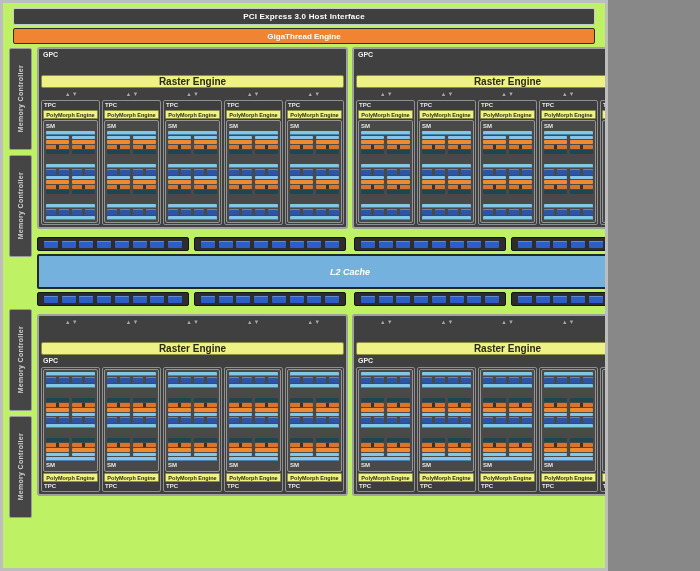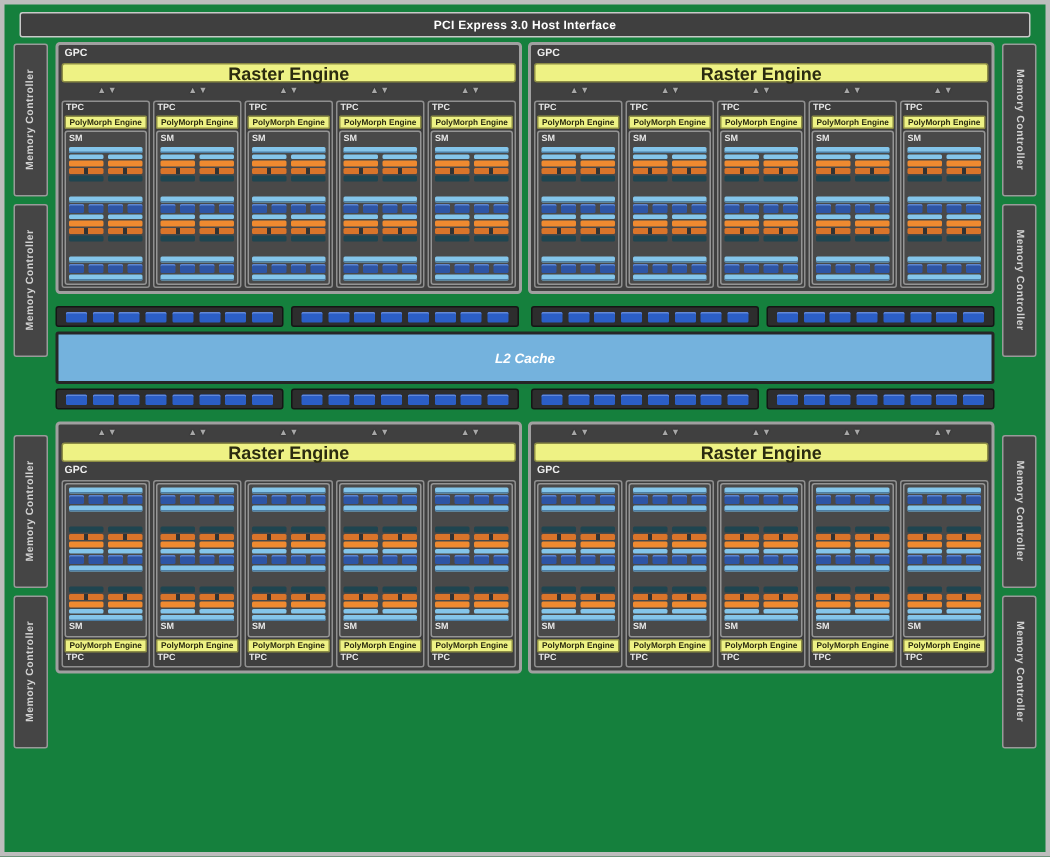--- a/index.html
+++ b/index.html
@@ -1,18 +1,18 @@
 <!DOCTYPE html>
 <html><head>
 <meta charset="utf-8">
 <style>
   html,body{margin:0;padding:0;background:#888;}
   #canvas{
-    position:relative;width:700px;height:571px;box-sizing:border-box;
-    background:#15803d;border:3px solid #bdbdbd;
+    position:relative;width:608px;height:571px;box-sizing:border-box;
+    background:#bef264;border:3px solid #bdbdbd;
     font-family:"Liberation Sans","DejaVu Sans",sans-serif;
     overflow:hidden;
   }
   .topbar{
     margin:5px 10px 0 10px;height:17px;box-sizing:border-box;
     background:#3f3f3f;border:1px solid #c9c9c9;border-radius:2px;
     display:flex;align-items:center;justify-content:center;
     color:#fff;font-size:8px;font-weight:bold;letter-spacing:.2px;
   }
   .gigabar{
@@ -41,21 +41,21 @@
   .gpc{
     flex:1;box-sizing:border-box;background:#404040;
     border:2px solid #a0a0a0;border-radius:3px;padding:2px;
     display:flex;flex-direction:column;gap:2px;
   }
   .gpc-label{color:#efefef;font-size:7px;font-weight:bold;line-height:8px;padding-left:2px;flex:none;}
   .raster{
     height:13px;box-sizing:border-box;background:var(--engine-yellow);
     border:1px solid #8d8d45;border-radius:2px;flex:none;
     display:flex;align-items:center;justify-content:center;
-    color:#2b2b10;font-size:12px;font-weight:bold;
+    color:#2b2b10;font-size:10px;font-weight:bold;margin-top:14px;
   }
   .arrow-row{display:flex;justify-content:space-around;height:8px;flex:none;}
   .arrow-pair{display:flex;gap:1px;}
   .arrow-pair span{font-size:6px;line-height:8px;color:#a8a8a8;text-shadow:0 0 1px #1a1a1a;}
   .tpc-row{display:flex;gap:2px;flex:1;}
   .tpc{
     flex:1;box-sizing:border-box;background:#3e3e3e;
     border:1px solid #8f8f8f;border-radius:2px;padding:1px;
     display:flex;flex-direction:column;gap:1px;
   }
@@ -102,20 +102,23 @@
   
   .flip,.flip .tpc,.flip .sm,.flip .sm-col{flex-direction:column-reverse;}
 </style>
 </head>
 <body>
 
 <div id="canvas" style="--gigathread-orange: #f08432; --engine-yellow: #eef284; --core-green: #2fc42f; --l2-blue: #74b2dd; --bar-lightblue: #84c5ea; --scheduler-orange: #ef8a30; --dispatch-orange: #d9742a; --register-teal: #1f4550; --texture-blue: #2e55a5; --interconnect-blue: #2b5ec6;">
   <div class="topbar">
     <span>PCI Express 3.0 Host Interface</span>
   </div>
+  <div class="gigabar">
+    <span>GigaThread Engine</span>
+  </div>
 
   <div class="main">
     <div class="mc-col mc-left" id="mc-left">
         <div class="sp1"></div>
         <div class="mc">
           <span>Memory Controller</span>
         </div>
         <div class="gapmc"></div>
         <div class="mc">
           <span>Memory Controller</span>

